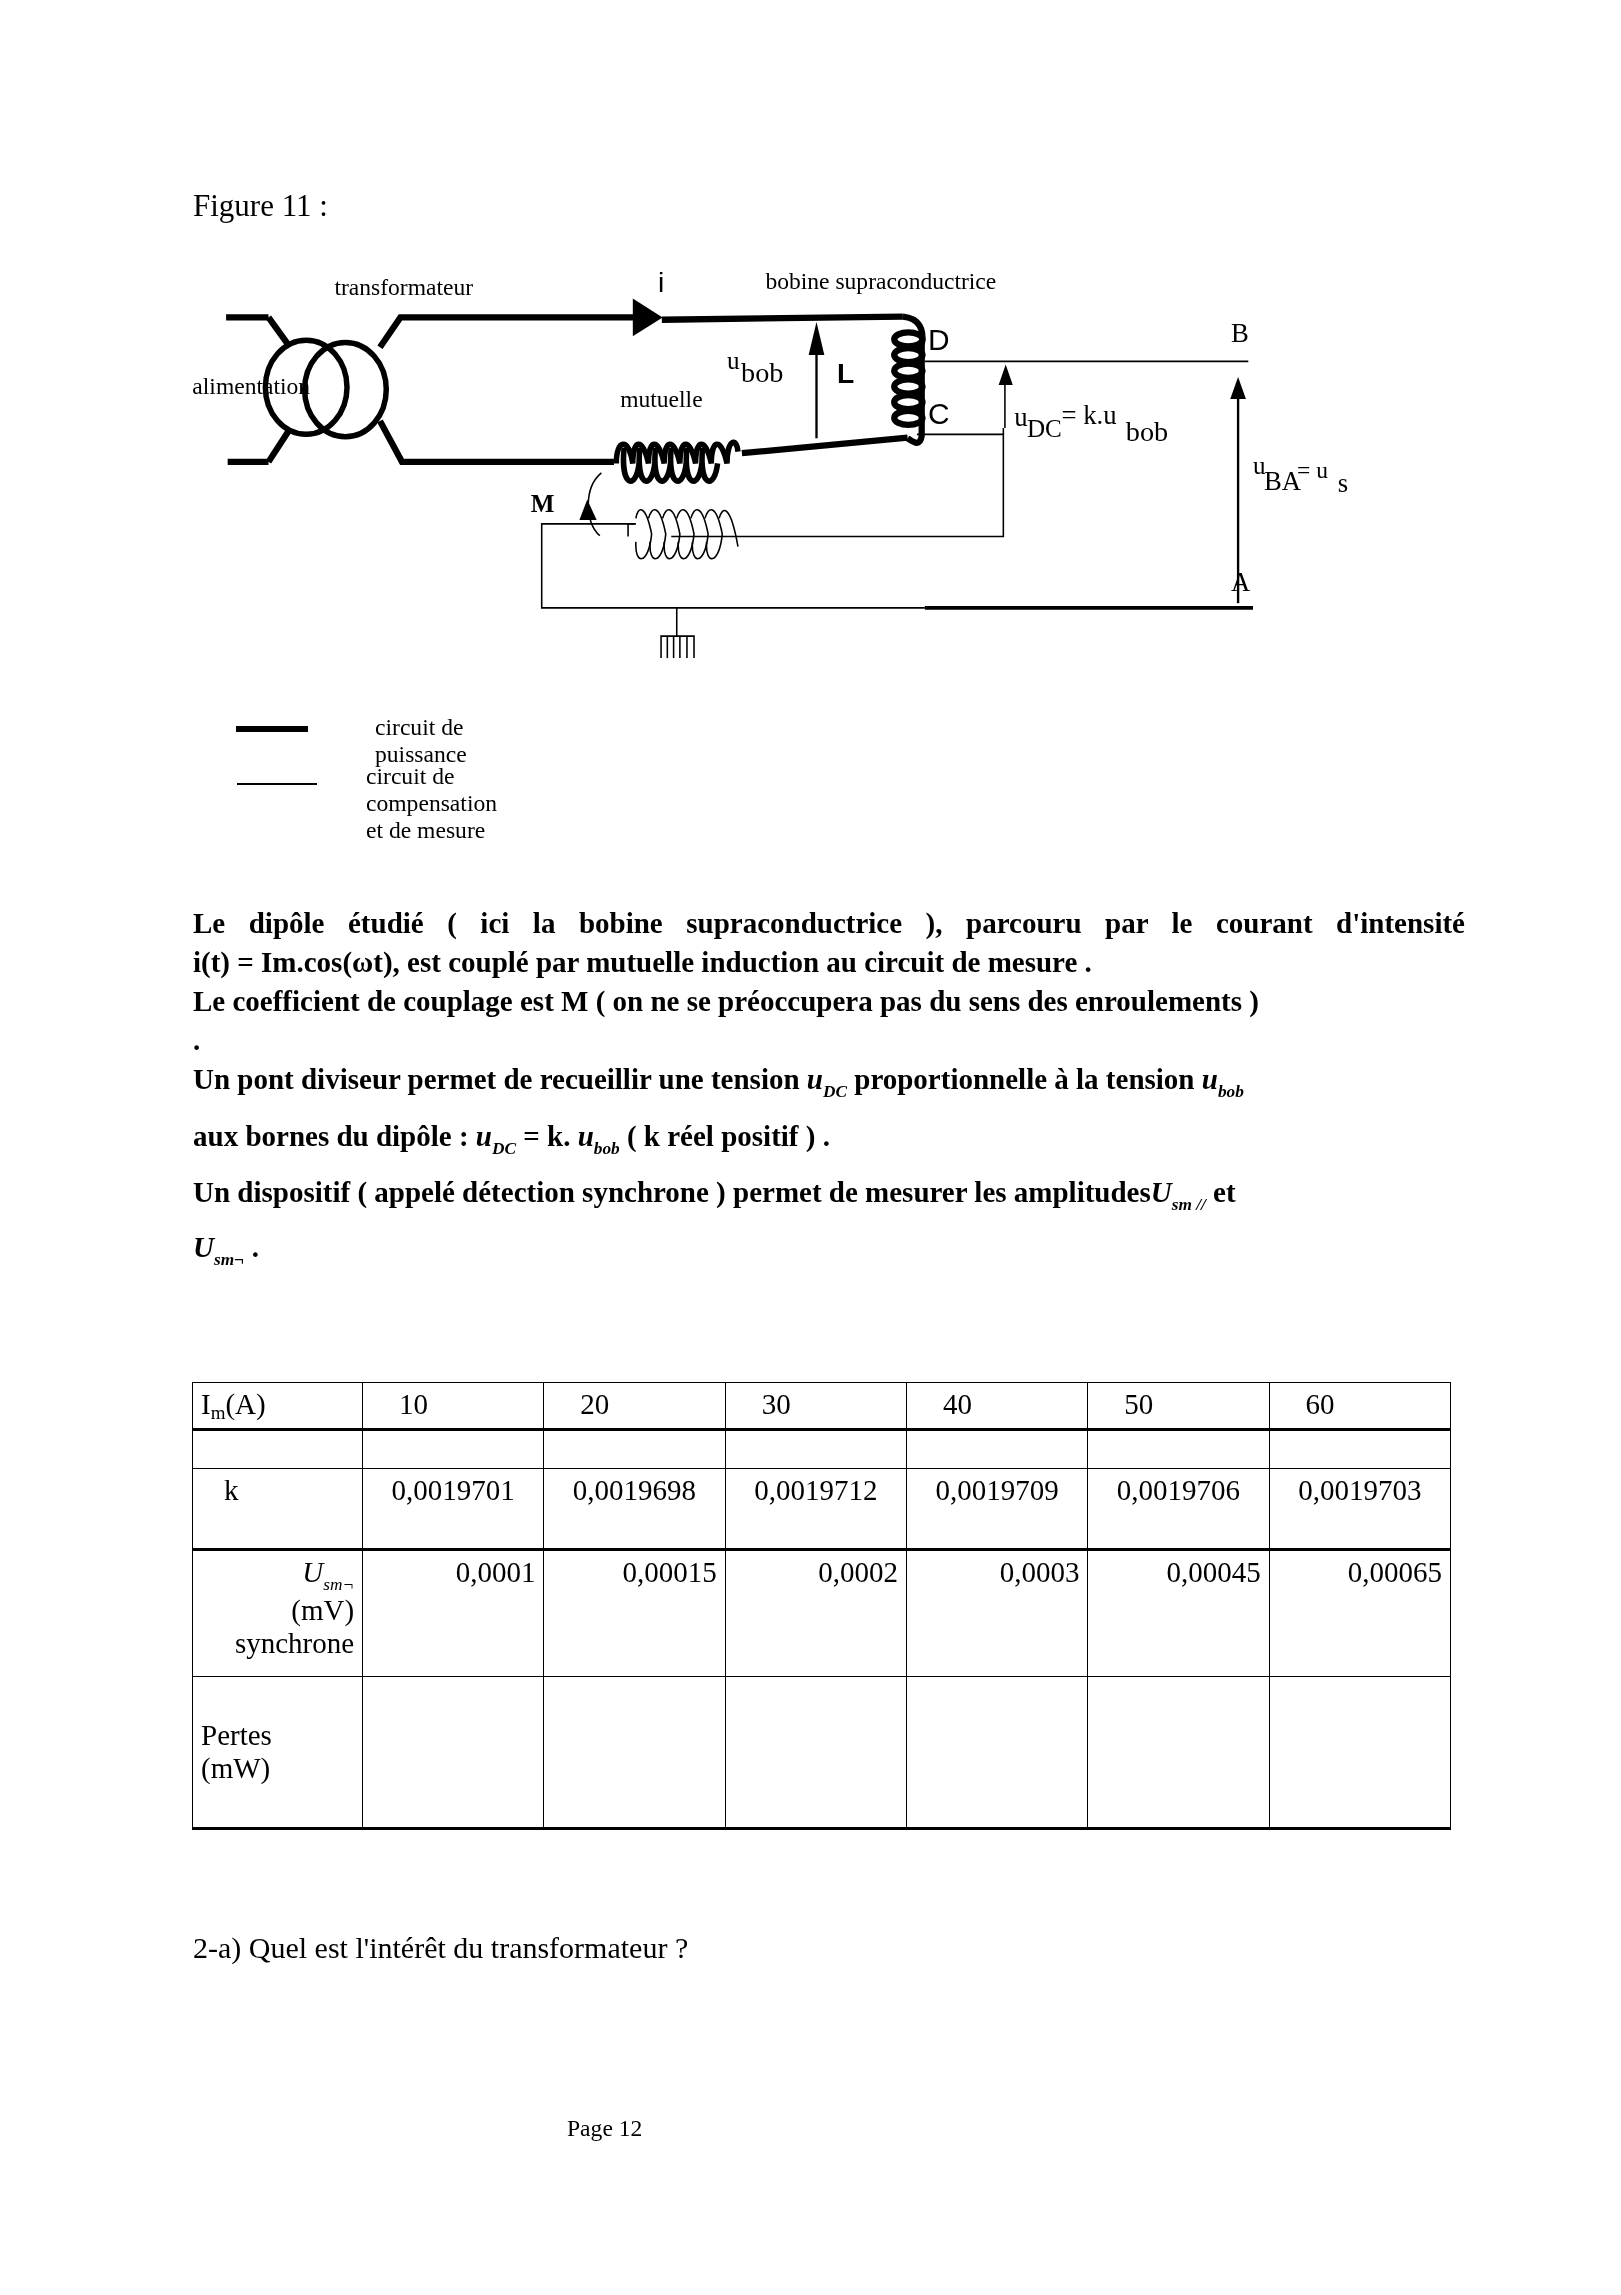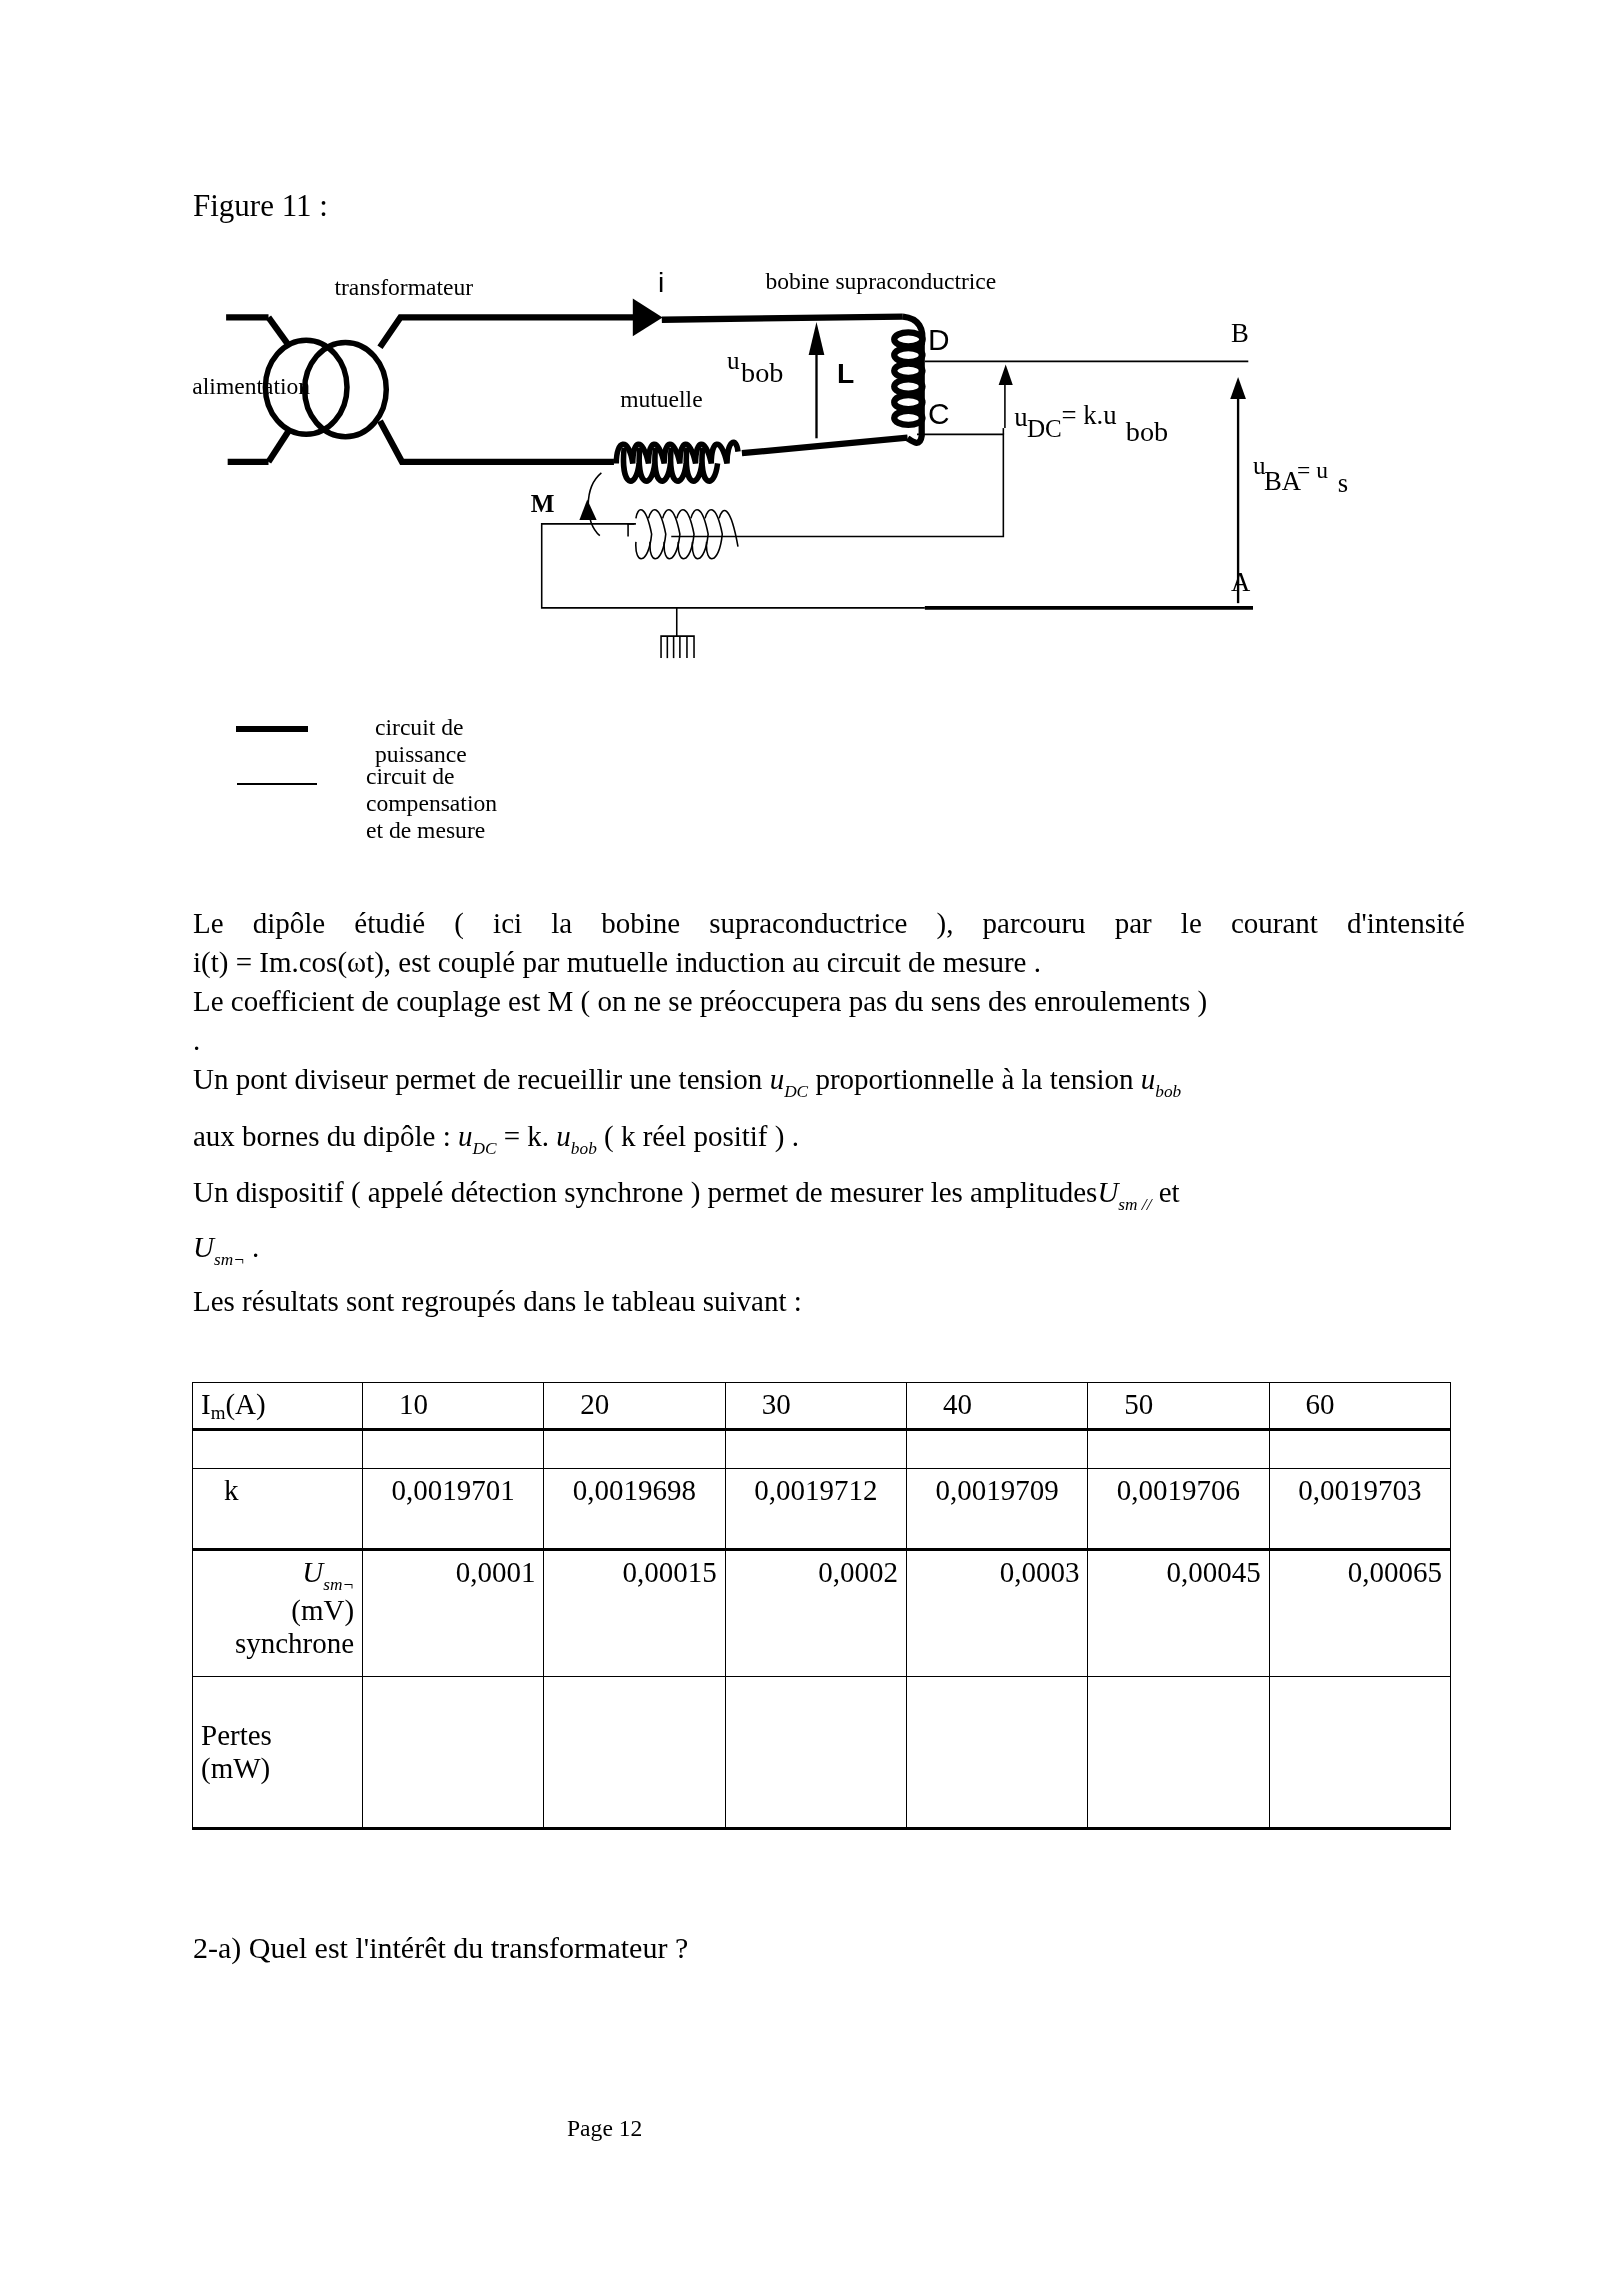--- a/index.html
+++ b/index.html
@@ -132,38 +132,37 @@
   <text class="dlabel" x="1704" y="626" font-size="34">s</text>
 </svg>
 
 <div class="abs" style="left:0;top:0;">
   <div class="abs" style="left:236px;top:726px;width:72px;height:6.3px;background:#000;"></div>
   <div class="abs legend-row" style="left:375px;top:714px;">circuit de puissance</div>
   <div class="abs" style="left:237px;top:783px;width:80px;height:1.6px;background:#000;"></div>
   <div class="abs legend-row" style="left:366px;top:763px;">circuit de compensation et de mesure</div>
 </div>
 
-<div class="abs para" style="top:904px;">
+<div class="abs para" style="top:904px;font-weight:bold;">
   <p class="just">Le dipôle étudié ( ici la bobine supraconductrice ), parcouru par le courant d'intensité</p>
   <p>i(t) = Im.cos(ωt), est couplé par mutuelle induction au circuit de mesure .</p>
   <p>Le coefficient de couplage est M ( on ne se préoccupera pas du sens des enroulements )</p>
   <p>.</p>
   <p style="margin-top:0;">
     <span>Un pont diviseur permet de recueillir une tension </span><span class="it">u</span><span class="sub">DC</span><span>  proportionnelle à la tension </span><span class="it">u</span><span class="sub">bob</span>
   </p>
   <p style="margin-top:6.3px;">
     <span>aux bornes du dipôle : </span><span class="it">u</span><span class="sub">DC</span><span> = k. </span><span class="it">u</span><span class="sub">bob</span><span>  ( k réel positif ) .</span>
   </p>
   <p style="margin-top:4.7px;">
     <span>Un dispositif ( appelé détection synchrone ) permet de mesurer les amplitudes</span><span class="it">U</span><span class="sub">sm //</span><span>  et</span>
   </p>
   <p style="margin-top:4.7px;">
     <span class="it">U</span><span class="sub">sm¬</span><span> .</span>
   </p>
-  <p style="margin-top:3.1px;">Les résultats sont regroupés dans le tableau suivant :</p>
 </div>
 
 <table class="data">
   <tbody>
       <tr class="r-head">
     <td class="rowhead"><span>I</span><span style="font-size:19px;vertical-align:-4.7px;">m</span><span>(A)</span></td>
     <td class="num">10</td>
     <td class="num">20</td>
     <td class="num">30</td>
     <td class="num">40</td>

